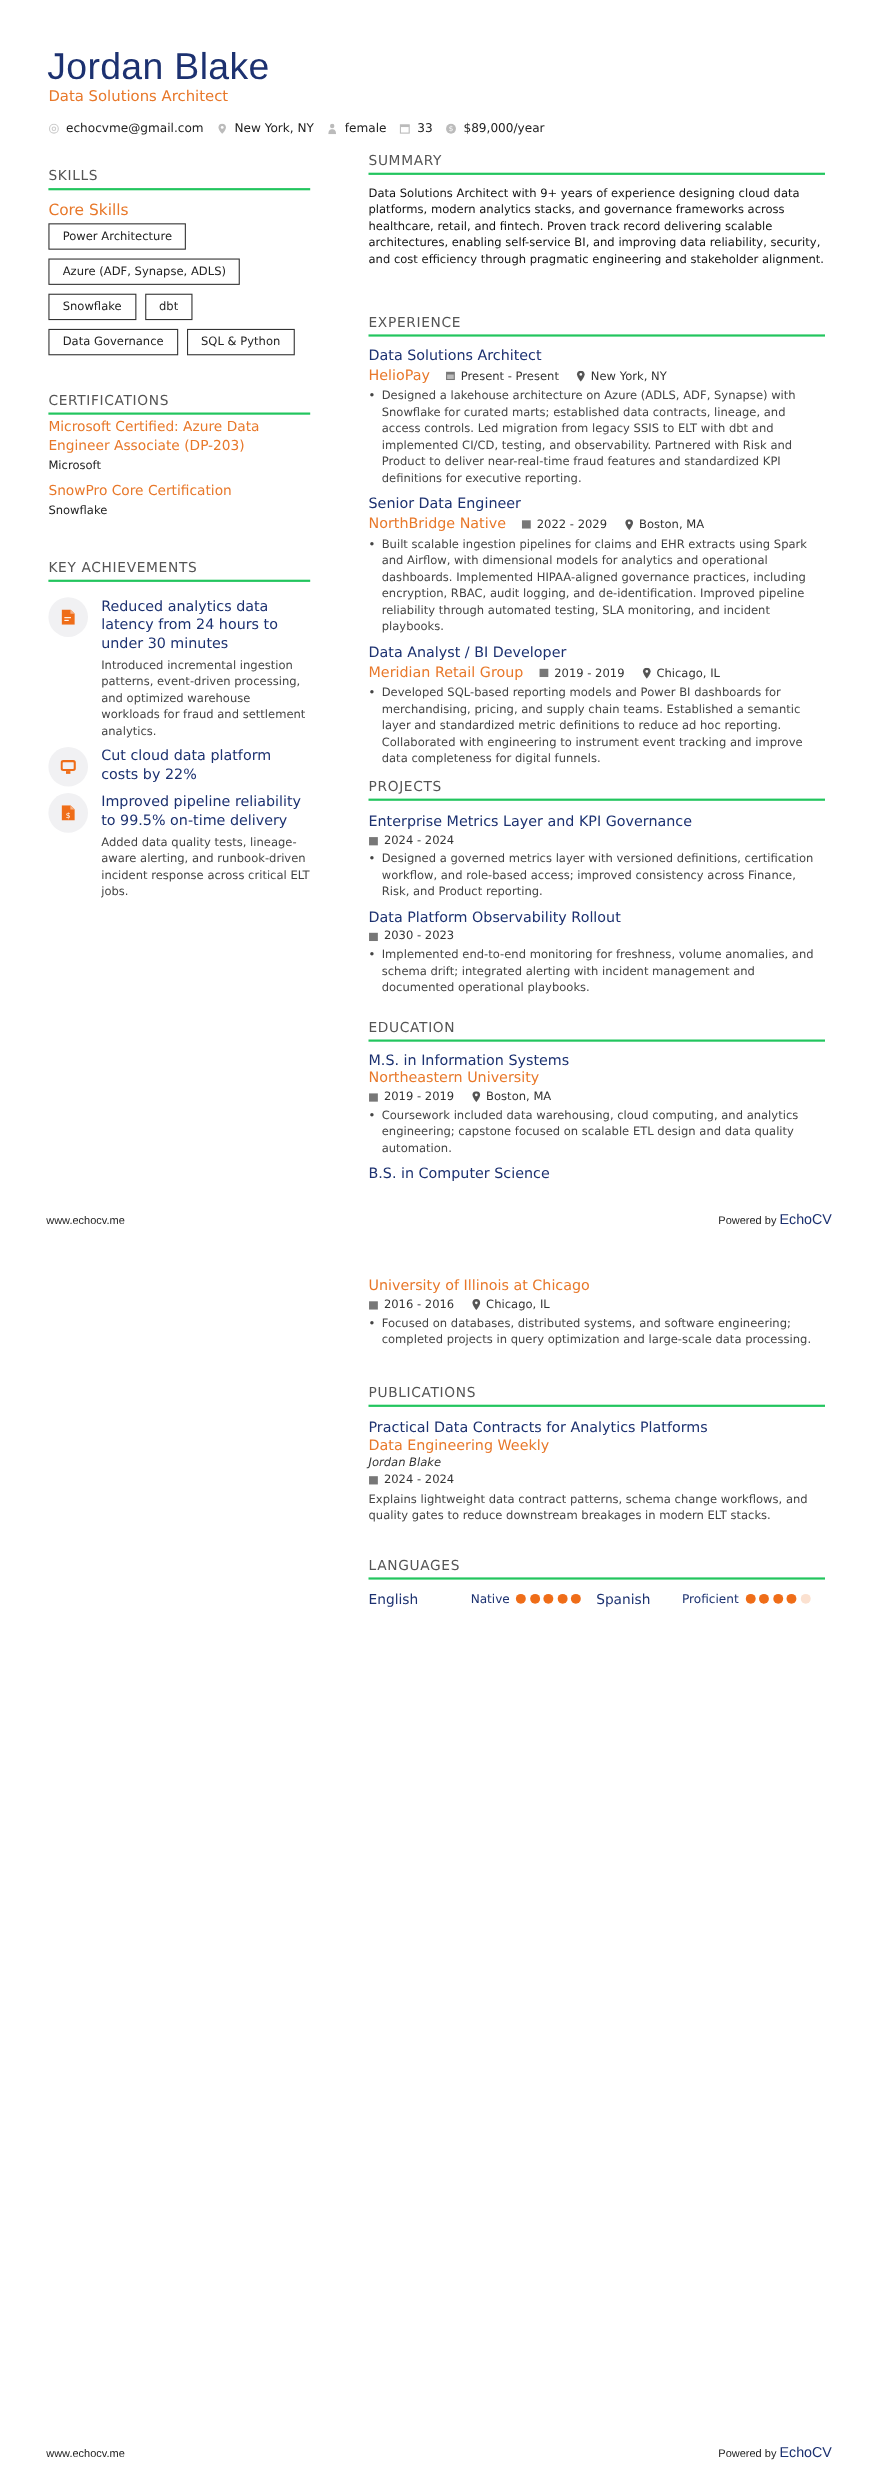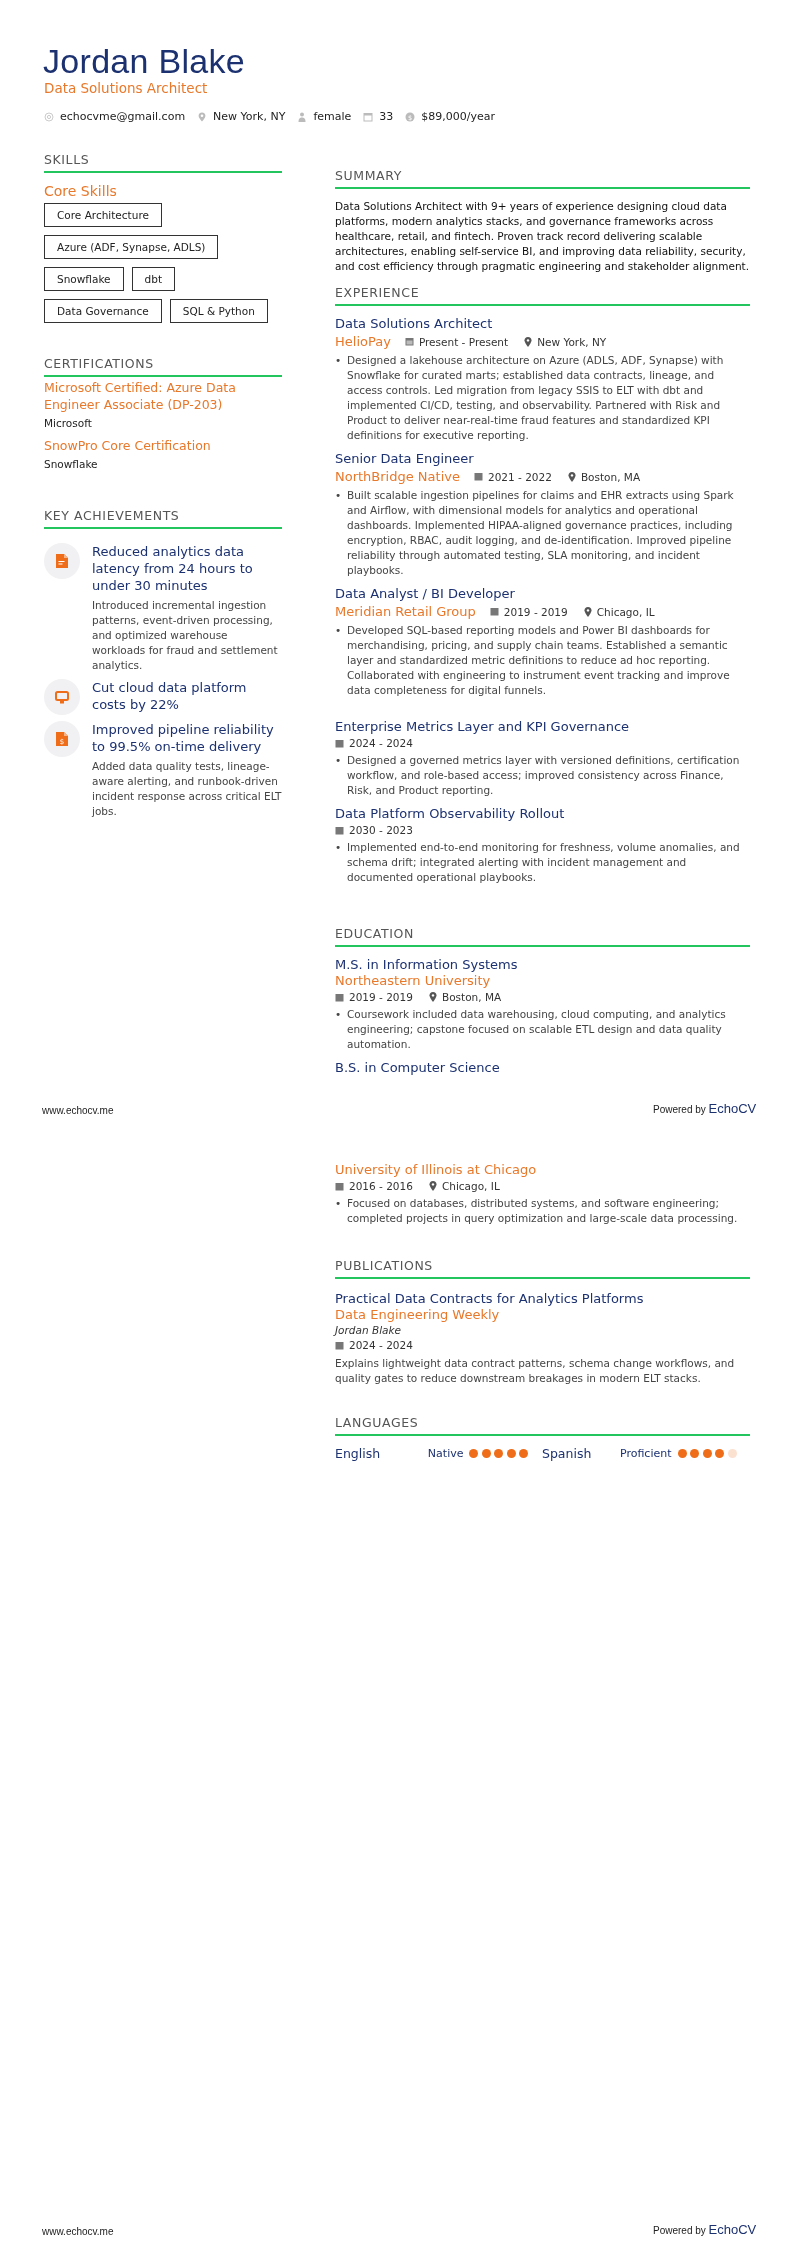--- a/index.html
+++ b/index.html
@@ -92,21 +92,21 @@
         <text x="5" y="7.5" font-size="6.5" text-anchor="middle" fill="#fff" font-family="DejaVu Sans, sans-serif">$</text>
       </svg>
     <span>$89,000/year</span>
   </div>
 </div>
 
 <div class="abs left" style="top:152px;">
   <div class="sec-head">SKILLS</div>
   <div class="core">Core Skills</div>
   <div class="tags">
-    <div class="tag">Core Architecture</div>
+    <div class="tag">Power Architecture</div>
     <div style="flex-basis:100%;height:0"></div>
     <div class="tag">Azure (ADF, Synapse, ADLS)</div>
     <div style="flex-basis:100%;height:0"></div>
     <div class="tag">Snowflake</div>
     <div class="tag">dbt</div>
     <div style="flex-basis:100%;height:0"></div>
     <div class="tag">Data Governance</div>
     <div class="tag">SQL &amp; Python</div>
   </div>
 </div>
@@ -157,21 +157,21 @@
           <text x="6" y="12" font-size="7" text-anchor="middle" fill="#fff" font-family="DejaVu Sans, sans-serif">$</text>
         </svg>
     </div>
     <div>
       <div class="ach-title">Improved pipeline reliability to 99.5% on-time delivery</div>
       <div class="ach-desc">Added data quality tests, lineage-aware alerting, and runbook-driven incident response across critical ELT jobs.</div>
     </div>
   </div>
 </div>
 
-<div class="abs right" style="top:168px;">
+<div class="abs right" style="top:138px;">
   <div class="sec-head">SUMMARY</div>
   <div class="summary">Data Solutions Architect with 9+ years of experience designing cloud data platforms, modern analytics stacks, and governance frameworks across healthcare, retail, and fintech. Proven track record delivering scalable architectures, enabling self-service BI, and improving data reliability, security, and cost efficiency through pragmatic engineering and stakeholder alignment.</div>
 </div>
 
 <div class="abs right" style="top:285px;">
   <div class="sec-head">EXPERIENCE</div>
 
   <div>
     <div class="role" style="margin-top:10px;">Data Solutions Architect</div>
     <div class="meta">
@@ -198,21 +198,21 @@
   </div>
 
   <div>
     <div class="role">Senior Data Engineer</div>
     <div class="meta">
       <span class="company">NorthBridge Native</span>
       <span class="mi">
           <svg width="9" height="9" viewBox="0 0 9 9">
             <rect x="0.5" y="1" width="8" height="7.5" fill="#777"></rect>
           </svg>
-          <span>2021 - 2022</span>
+          <span>2022 - 2029</span>
         </span>
       <span class="mi">
           <svg width="8" height="10" viewBox="0 0 8 10">
             <path d="M4 0 C1.8 0 0.5 1.5 0.5 3.3 C0.5 5.8 4 10 4 10 C4 10 7.5 5.8 7.5 3.3 C7.5 1.5 6.2 0 4 0Z" fill="#555"></path>
             <circle cx="4" cy="3.4" r="1.2" fill="#fff"></circle>
           </svg>
           <span>Boston, MA</span>
         </span>
     </div>
     <div class="bullet">
@@ -240,20 +240,21 @@
         </span>
     </div>
     <div class="bullet">
         <span class="dot">•</span>
         <span>Developed SQL-based reporting models and Power BI dashboards for merchandising, pricing, and supply chain teams. Established a semantic layer and standardized metric definitions to reduce ad hoc reporting. Collaborated with engineering to instrument event tracking and improve data completeness for digital funnels.</span>
       </div>
   </div>
 </div>
 
 <div class="abs right" style="top:707px;">
+  <div class="sec-head">PROJECTS</div>
   <div>
     <div class="role" style="margin-top:12px;">Enterprise Metrics Layer and KPI Governance</div>
     <div class="meta">
         <span class="mi">
           <svg width="9" height="9" viewBox="0 0 9 9">
             <rect x="0.5" y="1" width="8" height="7.5" fill="#777"></rect>
           </svg>
           <span>2024 - 2024</span>
         </span>
       </div>

